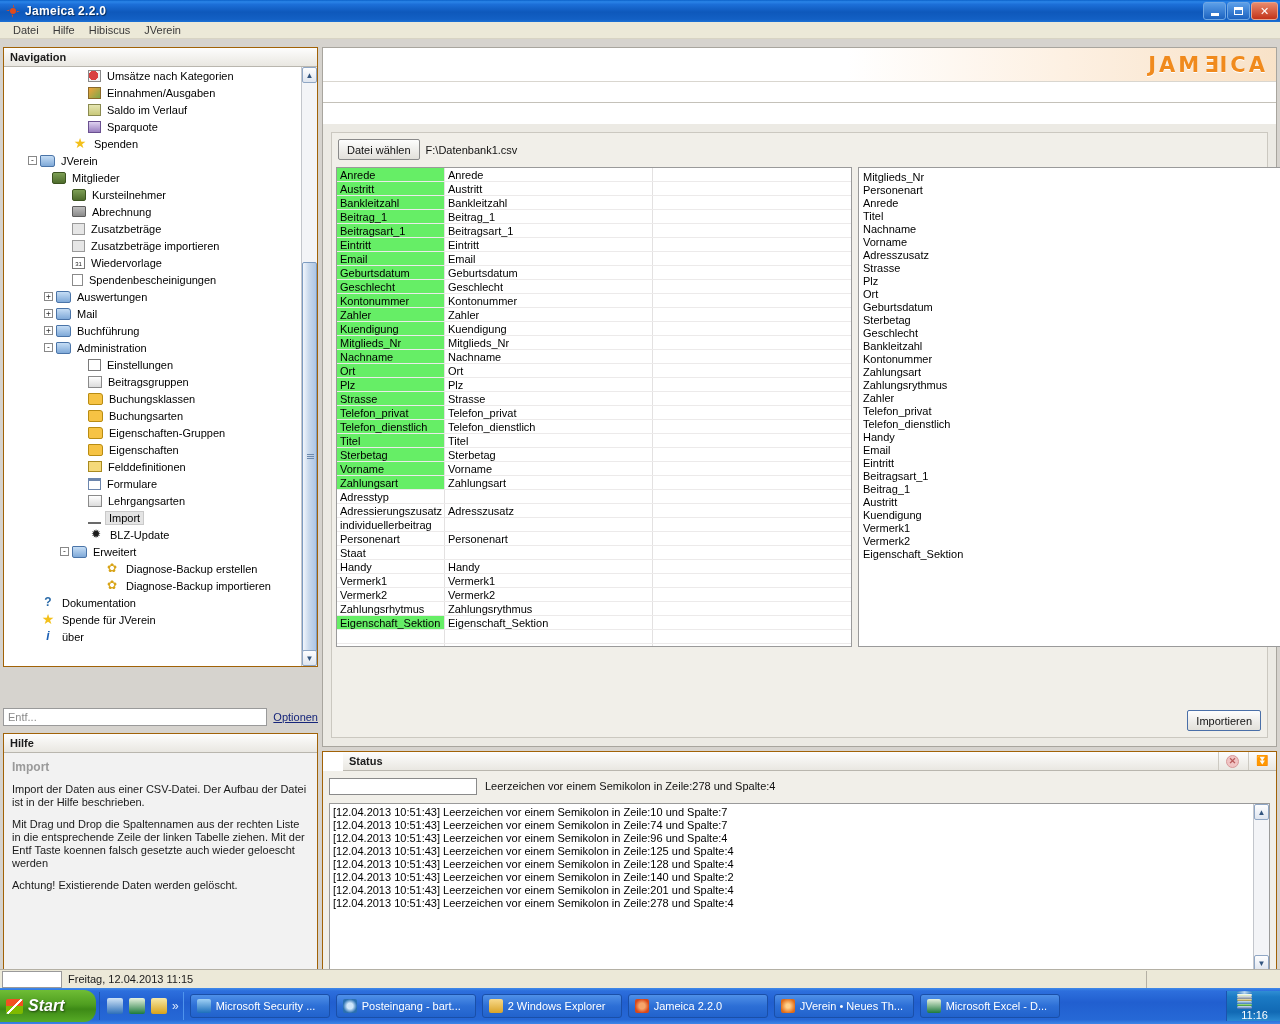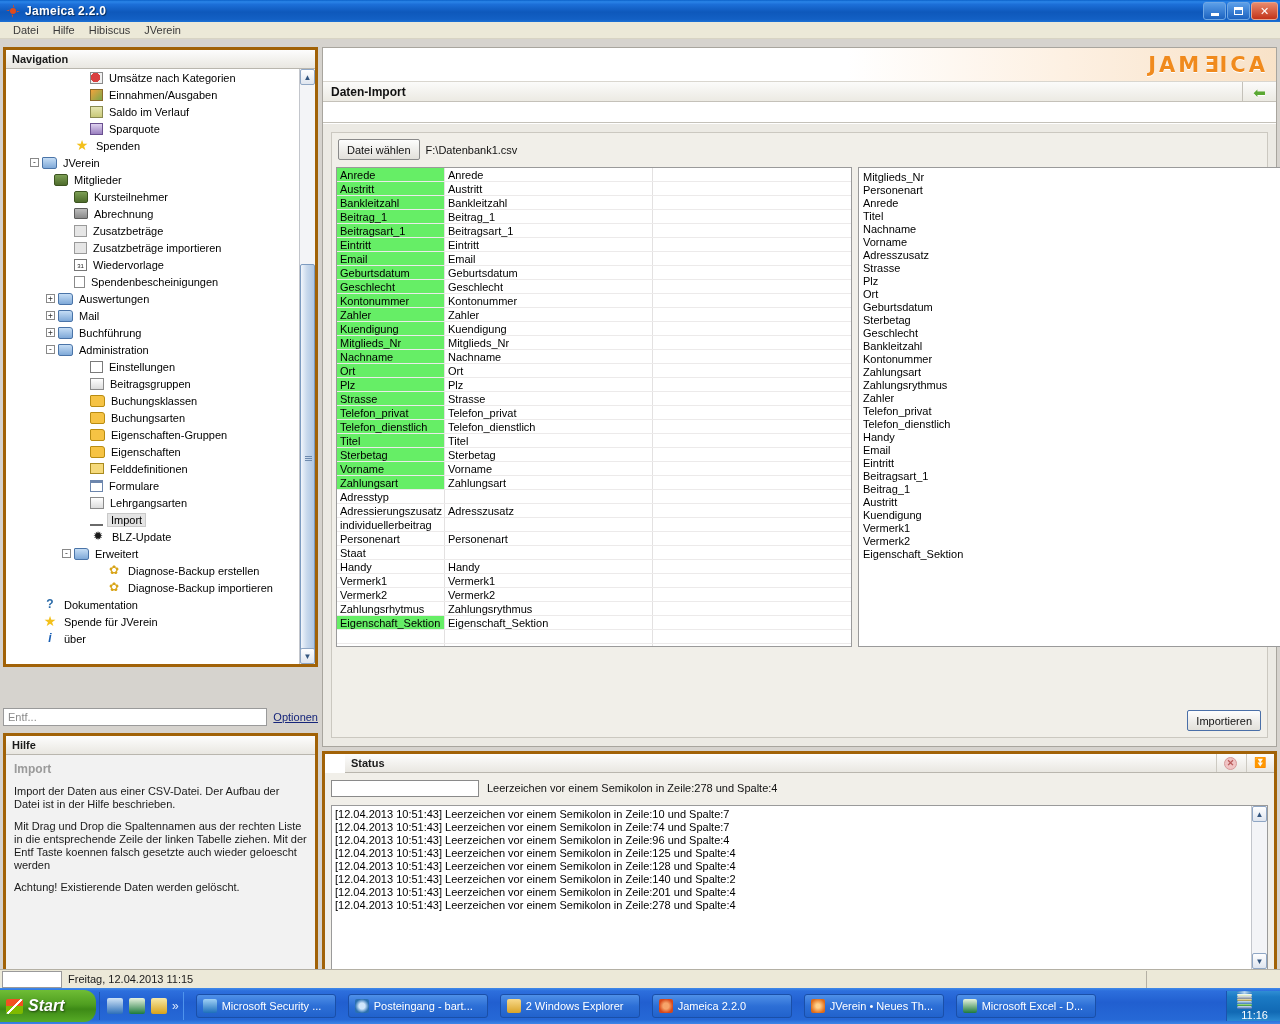--- a/index.html
+++ b/index.html
@@ -42,21 +42,21 @@
   }
   #menubar .mi{ padding:1px 7px; font-size:11px; color:#3a3a3a; cursor:default; }
 
   
   #desktop{
     position:absolute; left:0; top:39px; width:1280px; height:930px;
     background:#d6d3ce;
   }
 
   
-  .panel{ border:3px solid #a16207; background:#fff; }
+  .panel{ border:1px solid #a16207; background:#fff; }
   .panel-title{
     height:19px; background:linear-gradient(to bottom,#fdfdfd,#e9e7e1);
     border-bottom:1px solid #b9b6ae; font-weight:bold; font-size:11px;
     color:#1a1a1a; display:flex; align-items:center; padding-left:6px;
   }
 
   
   #nav-panel{ position:absolute; left:3px; top:8px; width:315px; height:620px; }
   #nav-title{ position:relative; }
   #nav-body{
@@ -242,21 +242,21 @@
   #start-btn .flag{ width:17px; height:15px;
     background:
       linear-gradient(135deg,transparent 46%,#fff 46%,#fff 54%,transparent 54%),
       linear-gradient(to bottom,#f25022 0 48%,#7fba00 48% 100%);
     border-radius:2px; margin-right:5px; }
   #start-btn .txt{ color:#fff; font-size:16px; font-style:italic; font-weight:bold; text-shadow:1px 1px 2px rgba(0,0,0,.5); }
   #qlaunch{ display:flex; align-items:center; height:28px; padding:0 4px; border-left:1px solid #1b53ad; border-right:1px solid #4f94ec; margin-left:3px; }
   .q-ic{ width:16px; height:16px; margin:0 3px; border-radius:2px; }
   #qlaunch .chev{ color:#dbe8fb; font-size:12px; margin-left:2px; }
   .tb-task{
-    height:24px; min-width:140px; max-width:150px; margin-left:12px; padding:0 6px;
+    height:24px; min-width:140px; max-width:150px; margin-left:6px; padding:0 6px;
     background:linear-gradient(to bottom,#4f90e8,#2d6fd6 50%,#2162cc);
     border:1px solid #1a4fa8; border-radius:3px; display:flex; align-items:center;
     color:#fff; font-size:11px; cursor:pointer; overflow:hidden; white-space:nowrap;
   }
   .tb-task .t-ic{ width:14px; height:14px; margin-right:5px; flex:none; border-radius:2px; }
   #tray{
     margin-left:auto; height:30px; display:flex; align-items:flex-start; padding:0 12px 0 8px;
     background:linear-gradient(to bottom,#2f8ed4 0%,#1b7ac4 20%,#1169b4 70%,#2a8ad0 100%);
     border-left:1px solid #1b53ad;
     flex-direction:column;
@@ -496,26 +496,20 @@
       <p>Mit Drag und Drop die Spaltennamen aus der rechten Liste in die entsprechende Zeile der linken Tabelle ziehen. Mit der Entf Taste koennen falsch gesetzte auch wieder geloescht werden</p>
       <p>Achtung! Existierende Daten werden gelöscht.</p>
     </div>
   </div>
 
   <div id="main">
     <div id="logo-strip">
       <div id="logo">
         <span>JAM</span><span class="rev">E</span><span>ICA</span>
       </div>
-    </div>
-    <div id="view-title-bar">
-      <span id="view-title">Daten-Import</span>
-      <span id="back-cell">
-        <span class="arrow-left">⬅</span>
-      </span>
     </div>
     <div id="toolstrip"></div>
 
     <div id="content-area">
       <div id="inner-card">
 
         <div id="file-row">
           <div id="file-btn">Datei wählen</div>
           <span id="file-path">F:\Datenbank1.csv</span>
         </div>

